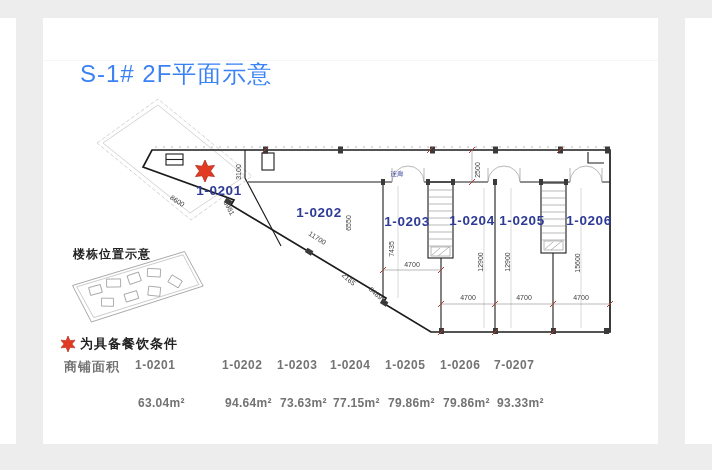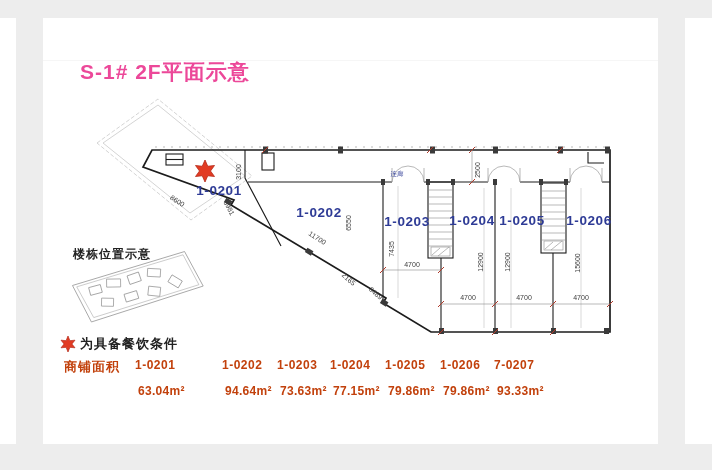--- a/index.html
+++ b/index.html
@@ -7,28 +7,28 @@
        font-family:"Liberation Sans",sans-serif;overflow:hidden}
   .band{position:absolute;background:#ededed}
   .band-top{left:0;top:0;width:712px;height:18px}
   .band-bottom{left:0;top:444px;width:712px;height:26px}
   .gap-left{left:16px;top:18px;width:27px;height:426px}
   .gap-right{left:658px;top:18px;width:27px;height:426px}
   .sliver{position:absolute;top:18px;width:16px;height:426px;background:#ffffff}
   .sliver-left{left:0}
   .sliver-right{left:685px;width:27px}
   .faint-line{position:absolute;left:0;top:60px;width:712px;height:1px;background:rgba(0,0,0,0.035)}
-  .title{position:absolute;left:80px;top:58px;font-size:21px;font-weight:700;color:#ec4899;letter-spacing:1px}
+  .title{position:absolute;left:80px;top:58px;font-size:24px;font-weight:400;color:#3b82f6;letter-spacing:1px}
   .loc-title{position:absolute;left:73px;top:246px;font-size:12px;font-weight:600;color:#222;letter-spacing:1px}
   .star-note{position:absolute;left:80px;top:335px;font-size:13px;font-weight:700;color:#222;letter-spacing:1px}
-  .area-table{position:absolute;left:0;top:356px;width:660px;height:52px;color:#c2410c}
+  .area-table{position:absolute;left:0;top:356px;width:660px;height:52px;color:#737373}
   .row-label{position:absolute;left:64px;top:2px;font-size:13px;font-weight:700;letter-spacing:1px}
   .col{position:absolute;top:0;width:84px}
   .col .uid{position:absolute;left:0;top:2px;font-size:12px;font-weight:600;letter-spacing:.5px}
-  .col .uarea{position:absolute;left:3px;top:28px;font-size:12px;font-weight:600;letter-spacing:.3px}
+  .col .uarea{position:absolute;left:3px;top:40px;font-size:12px;font-weight:600;letter-spacing:.3px}
   svg{position:absolute;left:0;top:0}
   svg text{font-family:"Liberation Sans",sans-serif}
   .dim{font-size:7px;fill:#3c3c3c}
   .unitlbl{font-size:13.5px;fill:#2e3b96;letter-spacing:.6px;font-weight:600}
   .tinylbl{font-size:6.5px;fill:#2e3b96}
   .wall{stroke:#1c1c1c;stroke-width:1.7;fill:none}
   .wall2{stroke:#1c1c1c;stroke-width:1.1;fill:none}
   .thin{stroke:#8a8a8a;stroke-width:.6;fill:none}
   .arc{stroke:#9a9a9a;stroke-width:.7;fill:none}
   .redtick{stroke:#b03a2a;stroke-width:1;fill:none}

